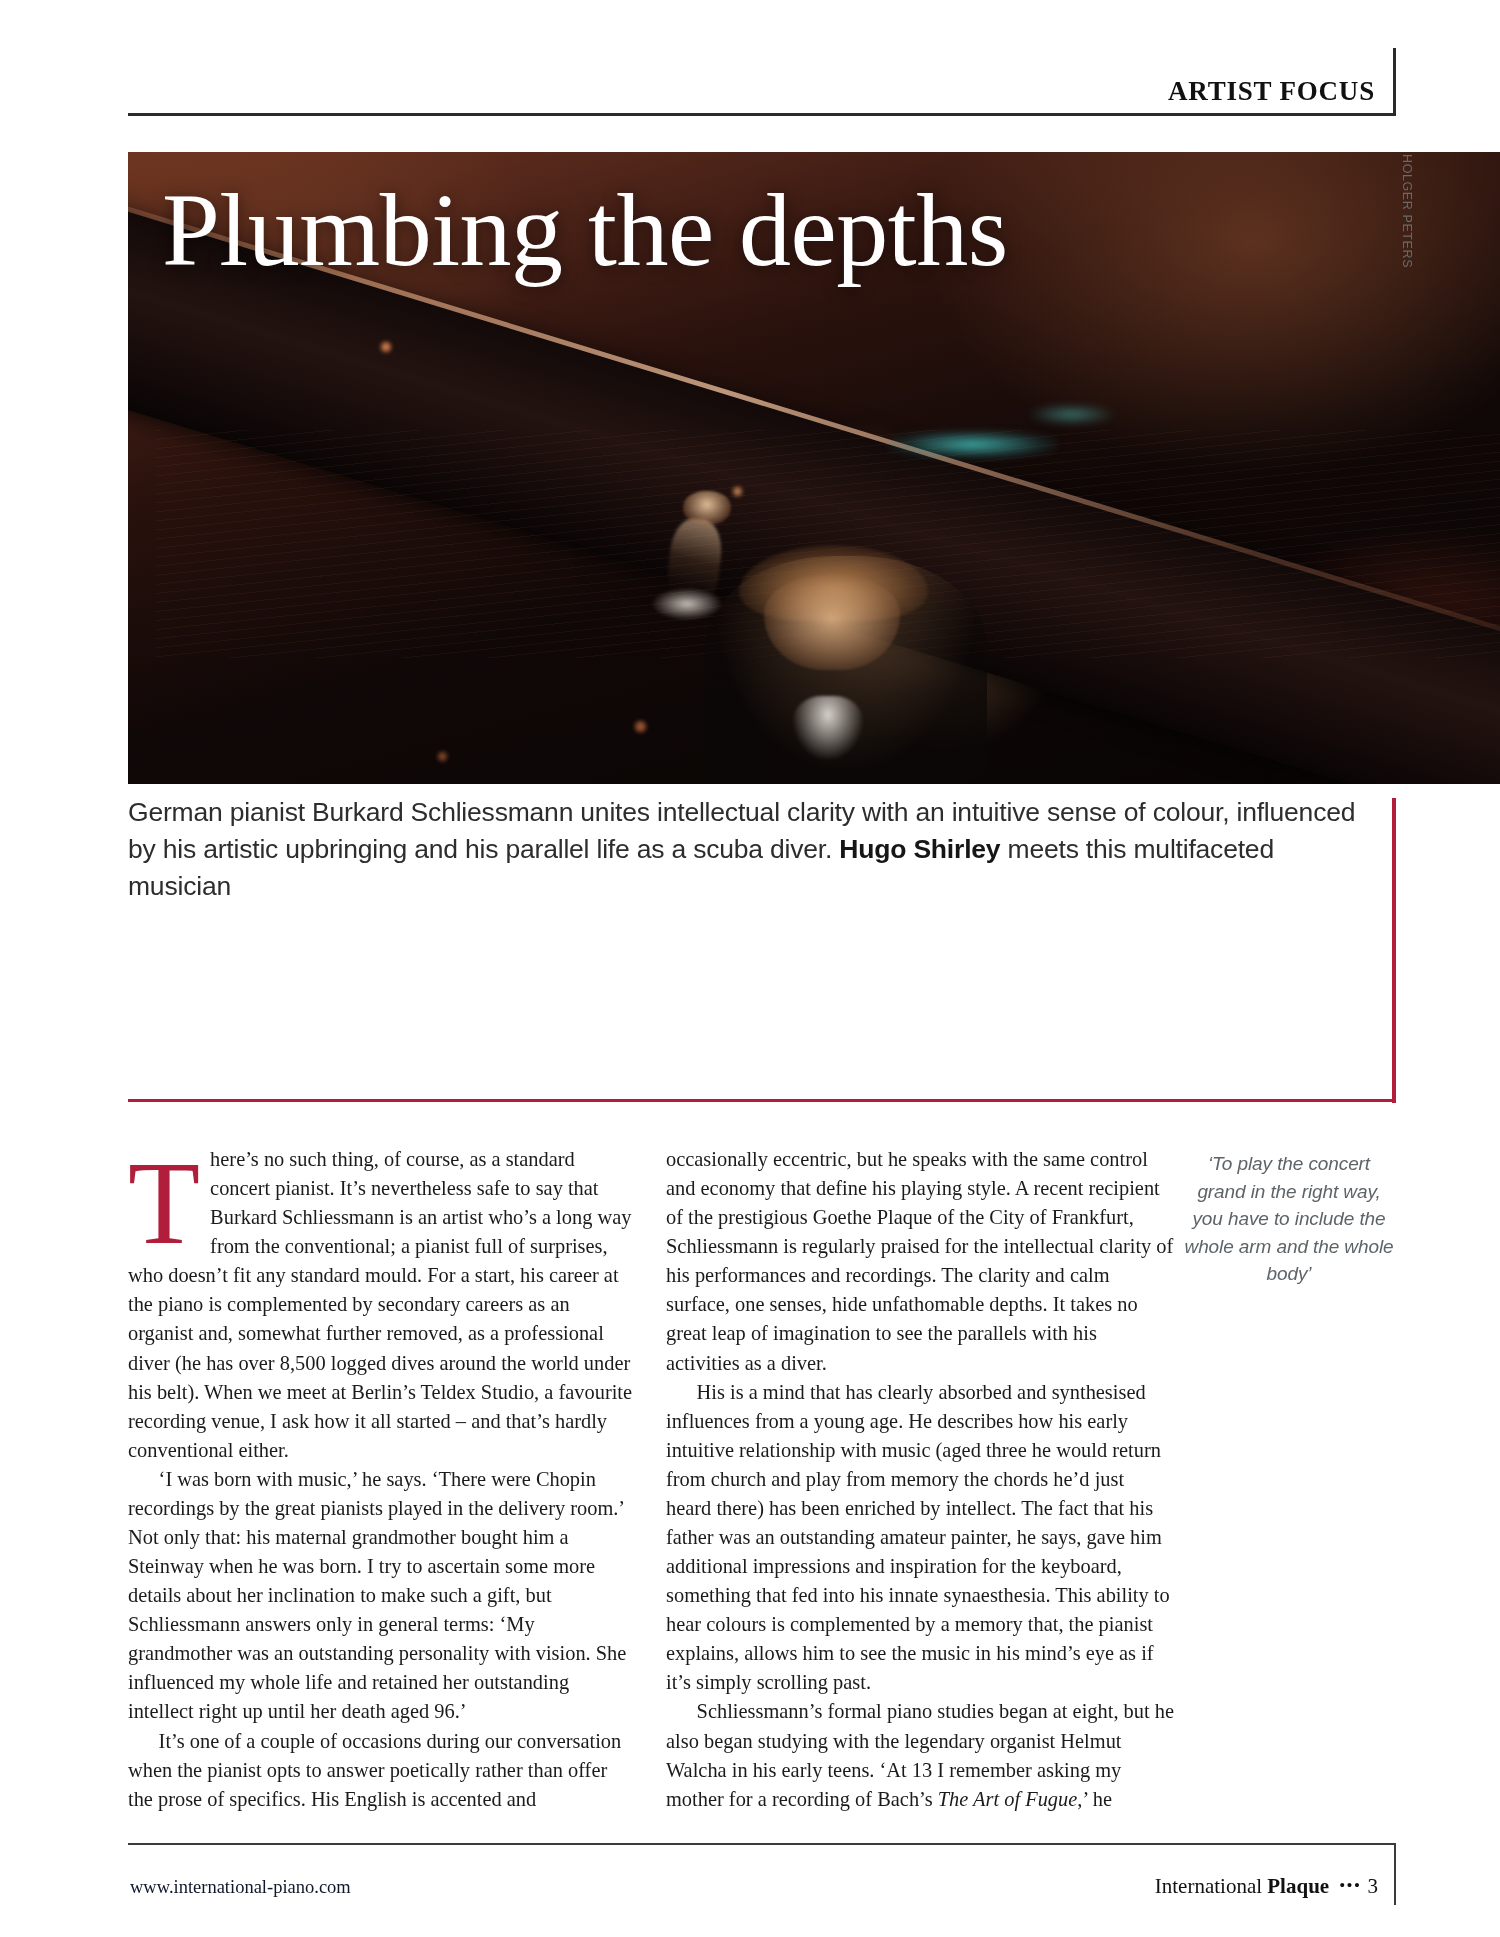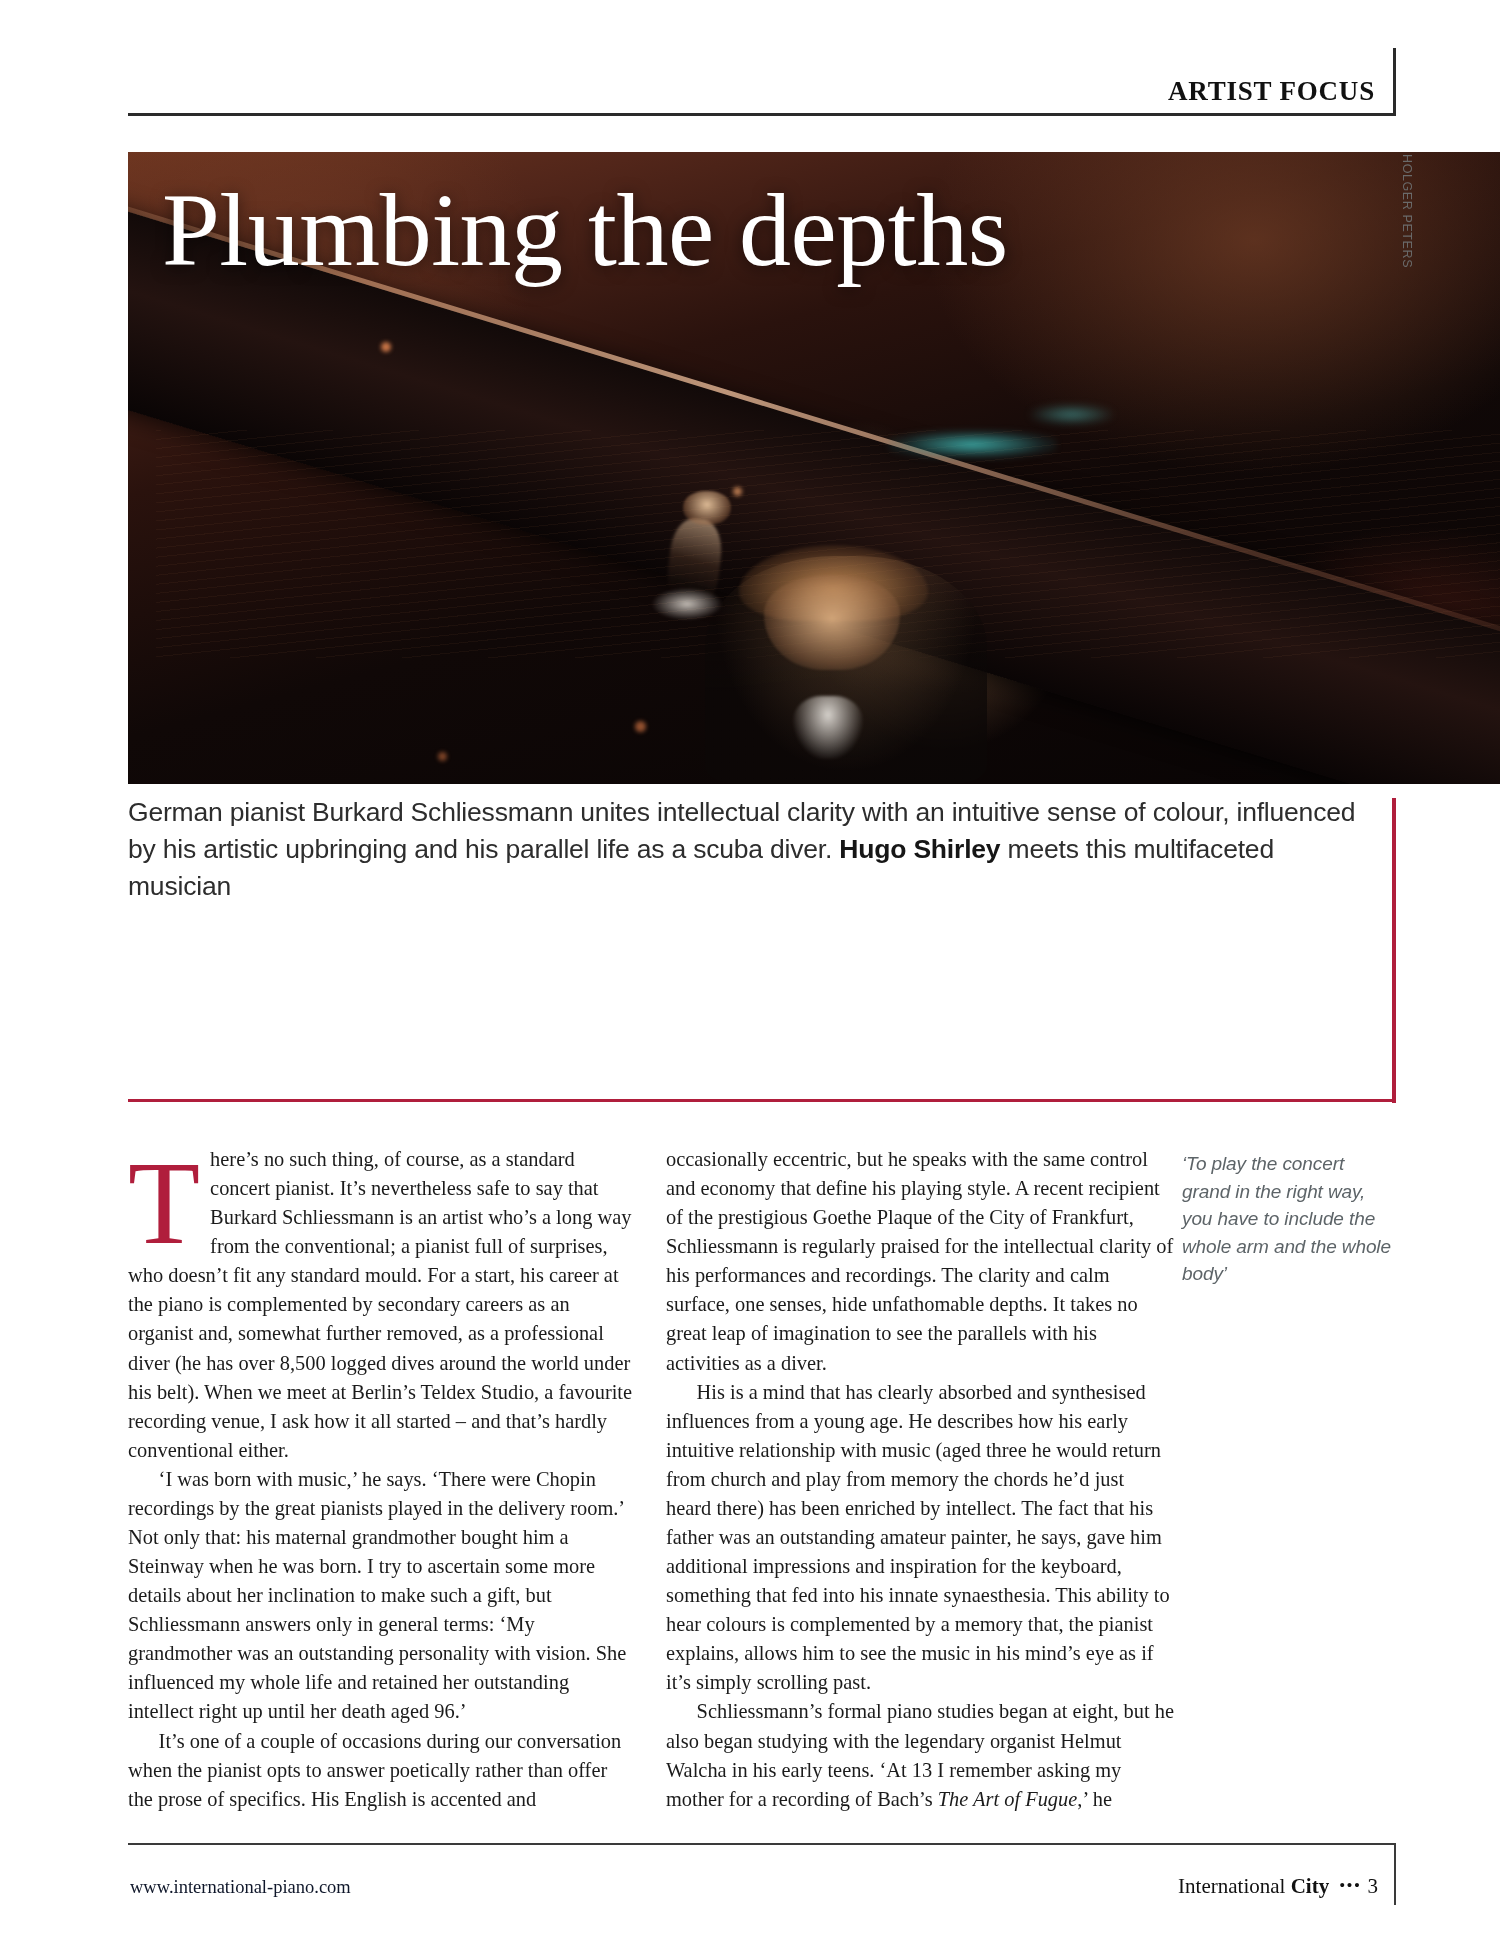--- a/index.html
+++ b/index.html
@@ -299,21 +299,21 @@
   .pullquote {
     position: absolute;
     left: 1182px;
     top: 1150px;
     width: 214px;
     font-family: "Liberation Sans", sans-serif;
     font-style: italic;
     font-size: 19px;
     line-height: 1.45;
     color: #5d6468;
-    text-align: left;
+    text-align: center;
     letter-spacing: -0.1px;
   }
 
   
   .footer-rule {
     position: absolute;
     left: 128px;
     top: 1843px;
     width: 1268px;
     height: 2px;
@@ -411,16 +411,16 @@
     </div>
 
   </div>
 
   <div class="pullquote">‘To play the concert grand in the right way, you have to include the whole arm and the whole body’</div>
 
   <div class="footer-rule"></div>
   <div class="footer-rule-v"></div>
   <div class="footer-left">www.international-piano.com</div>
   <div class="footer-right">
-    <span>International </span><b>City</b><span class="footer-dots">•••</span><span class="footer-page">3</span>
+    <span>International </span><b>Plaque</b><span class="footer-dots">•••</span><span class="footer-page">3</span>
   </div>
 
 </div>
 
 </body></html>

